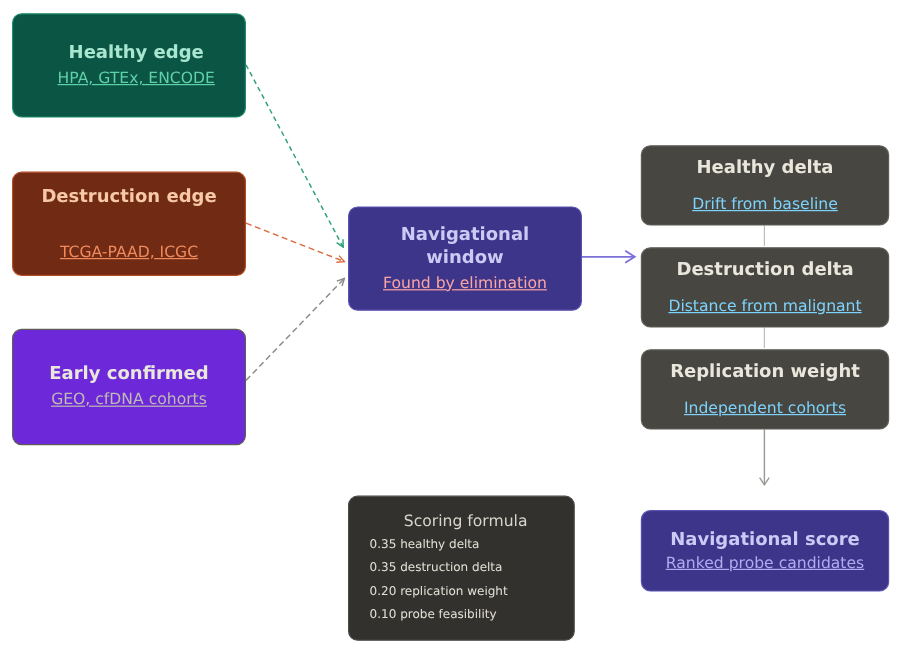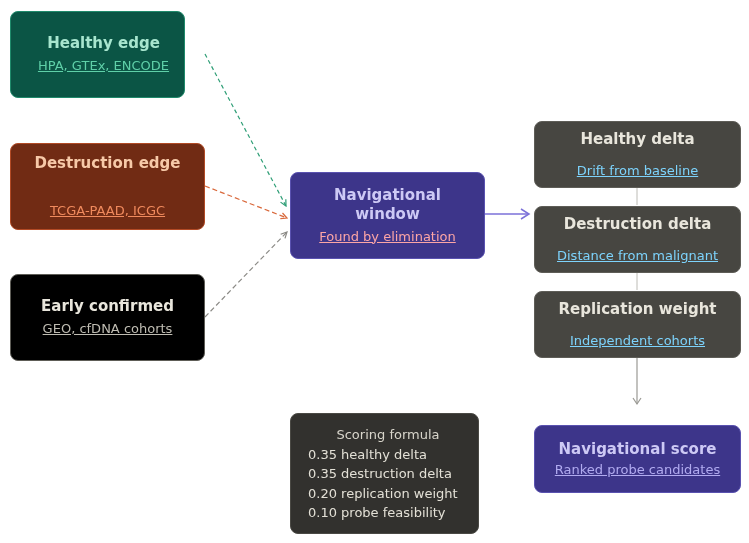--- a/index.html
+++ b/index.html
@@ -3,45 +3,45 @@
 <meta charset="utf-8">
 <style>
   html, body { margin: 0; padding: 0; background: #ffffff; }
   body { width: 749px; height: 543px; position: relative; overflow: hidden;
          font-family: "DejaVu Sans", "Liberation Sans", sans-serif; }
   .node { position: absolute; box-sizing: border-box; border-radius: 8px;
           display: flex; flex-direction: column; align-items: center; justify-content: center;
           text-align: center; }
   .title { font-weight: bold; font-size: 15px; line-height: 19px; }
   .sub { font-size: 13px; line-height: 18px; margin-top: 4px; text-decoration: underline; }
-  #n-healthy { left: 10px; top: 11px; width: 175px; height: 87px; background: #0b5545; border: 1px solid #1f8a6b; padding-left: 12px; }
+  #n-healthy { left: 10px; top: 11px; width: 195px; height: 87px; background: #0b5545; border: 1px solid #1f8a6b; padding-left: 12px; }
   #n-healthy .title { color: #a8e6cf; }
   #n-healthy .sub { color: #5fd0a8; }
   #n-destr { left: 10px; top: 143px; width: 195px; height: 87px; background: #712b14; border: 1px solid #b24a25; gap: 25px; }
   #n-destr .title { color: #f7c9a8; }
   #n-destr .sub { color: #f08a5d; }
-  #n-early { left: 10px; top: 274px; width: 195px; height: 87px; background: #000000; border: 1px solid #5e5d57; }
+  #n-early { left: 10px; top: 274px; width: 195px; height: 97px; background: #6d28d9; border: 1px solid #5e5d57; }
   #n-early .title { color: #e9e6dc; }
   #n-early .sub { color: #bfbcb2; }
   #n-window { left: 290px; top: 172px; width: 195px; height: 87px; background: #3d358a; border: 1px solid #5a52b0; }
   #n-window .title { color: #cdc9f5; }
   #n-window .sub { color: #fca5a5; }
   .right { left: 534px; width: 207px; background: #474641; border: 1px solid #5e5d57; }
   .right .title { color: #e9e6dc; }
   .right .sub { color: #7dd3fc; margin-top: 13px; }
   #n-hdelta { top: 121px; height: 67px; }
   #n-ddelta { top: 206px; height: 67px; }
   #n-rep { top: 291px; height: 67px; }
   #n-score { left: 534px; top: 425px; width: 207px; height: 68px; background: #3d358a; border: 1px solid #5a52b0; }
   #n-score .title { color: #cdc9f5; }
   #n-score .sub { color: #b1abf0; margin-top: 2px; }
   #n-formula { left: 290px; top: 413px; width: 189px; height: 121px; background: #32312e; border: 1px solid #4a4944;
                align-items: flex-start; padding-left: 17px; }
   #n-formula .ftitle { color: #d8d5cb; font-size: 13px; line-height: 19px; width: 160px; text-align: center; margin-bottom: 1px; }
-  #n-formula .fline { color: #e3e0d6; font-size: 13px; line-height: 19.5px; }
+  #n-formula .fline { color: #e3e0d6; font-size: 10px; line-height: 19.5px; }
   svg#edges { position: absolute; left: 0; top: 0; }
 </style>
 </head>
 <body>
 
 <svg id="edges" width="749" height="543">
   <defs>
     <marker id="m-green" markerWidth="8" markerHeight="8" refX="7" refY="4" orient="auto" markerUnits="userSpaceOnUse">
       <path d="M1,1 L7,4 L1,7" fill="none" stroke="#2e9e76" stroke-width="1.2"></path>
     </marker>

